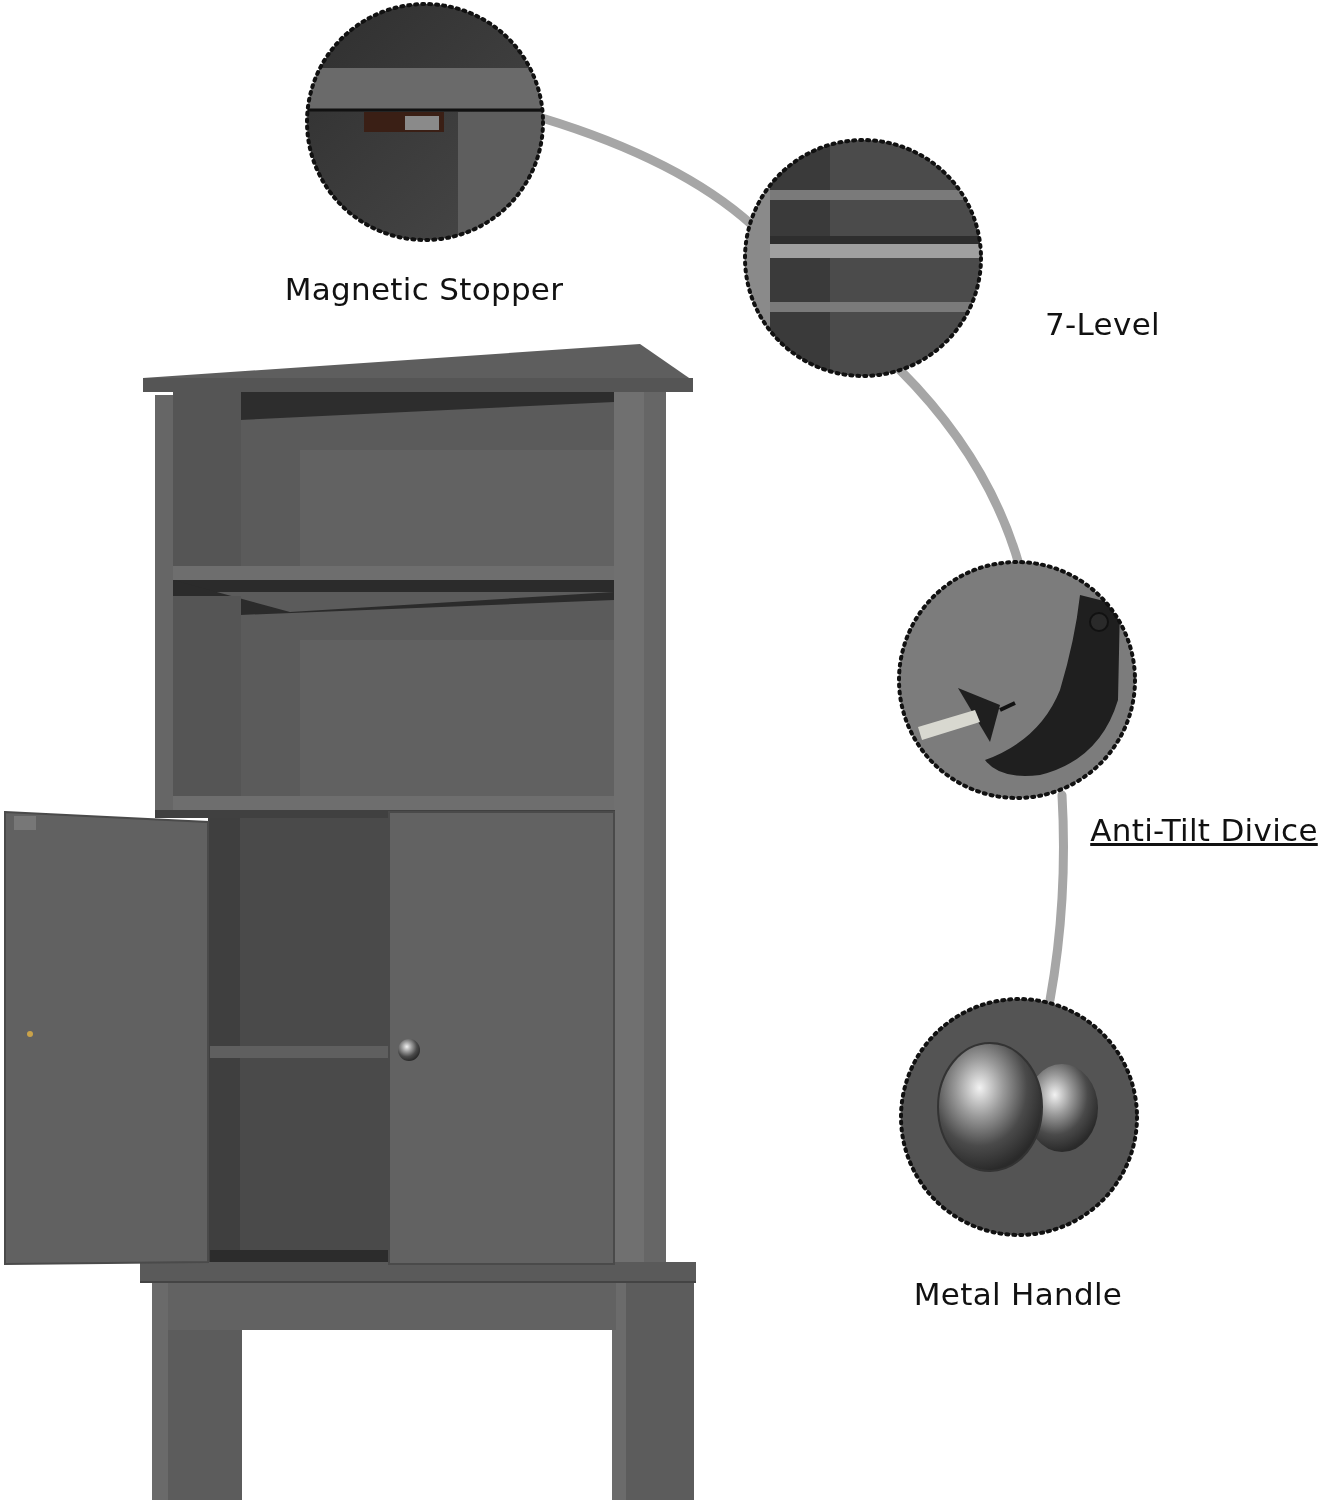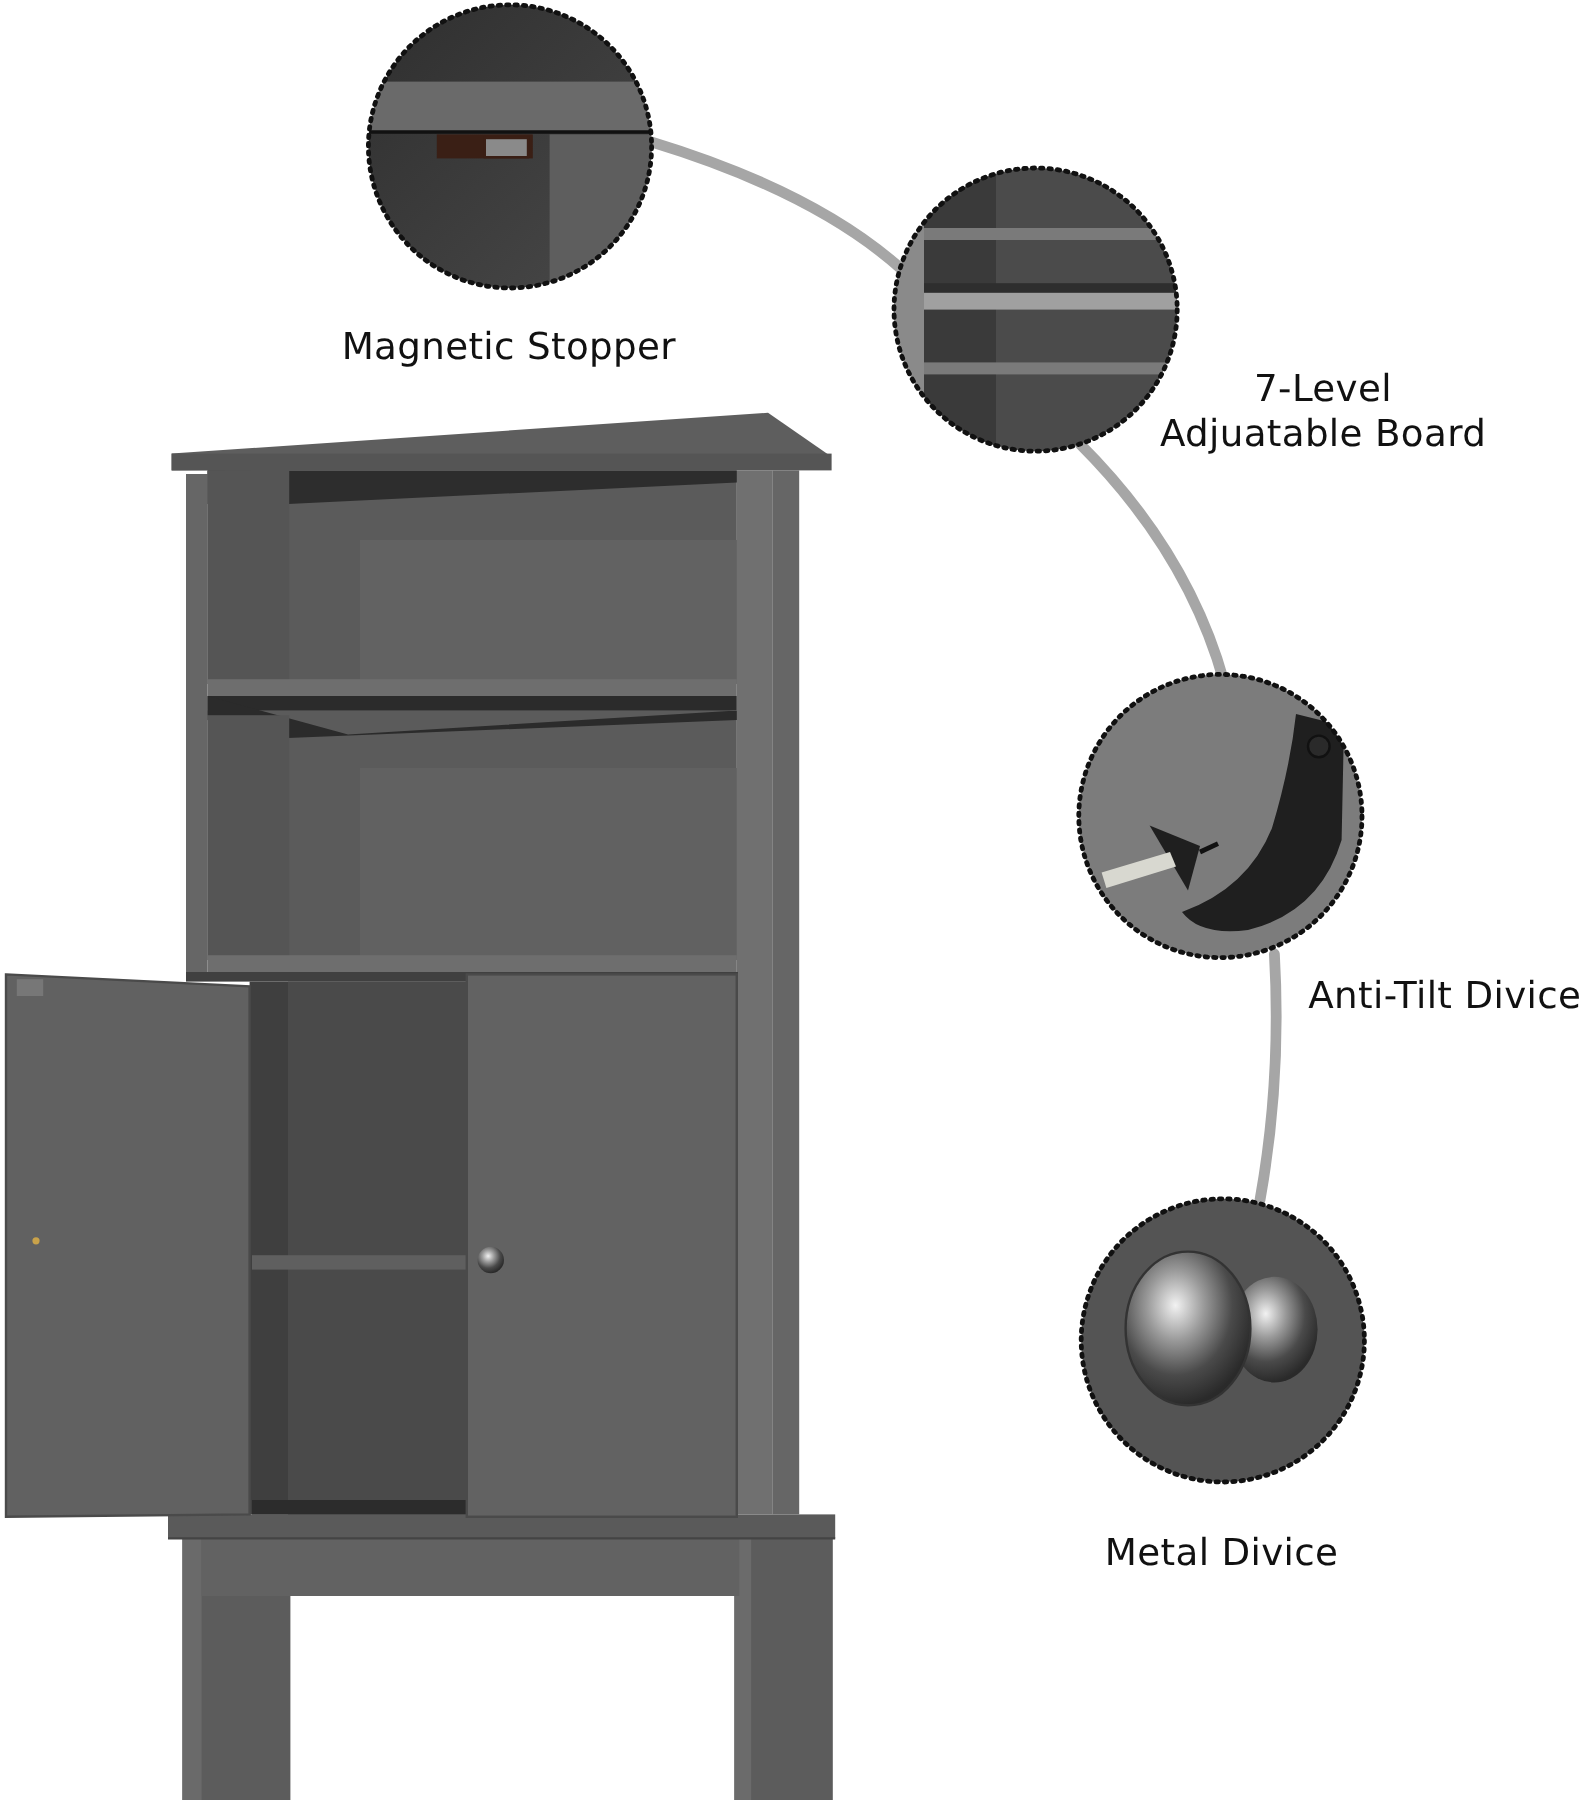--- a/index.html
+++ b/index.html
@@ -138,19 +138,18 @@
         <ellipse cx="990" cy="1107" rx="52" ry="64" fill="url(#knobG)" stroke="#333" stroke-width="2"></ellipse>
       </g>
       <circle cx="1019" cy="1117" r="118" fill="none" stroke="#111" stroke-width="4" stroke-dasharray="2 5" stroke-linecap="round"></circle>
     </g>
   </svg>
 
   <div class="label" style="left:278px; top:270px; width:292px;">Magnetic Stopper</div>
 
   <div class="label" style="left:955px; top:305px; width:295px;">
     <div>7-Level</div>
-    <div>Adjuatable Board</div>
   </div>
 
-  <div class="label" style="left:1082px; top:811px; width:244px;">Anti-Tilt Divice</div>
+  <div class="label" style="left:1082px; top:811px; width:244px;text-decoration:underline;">Anti-Tilt Divice</div>
 
-  <div class="label" style="left:900px; top:1275px; width:236px;">Metal Divice</div>
+  <div class="label" style="left:900px; top:1275px; width:236px;">Metal Handle</div>
 </div>
 
 </body></html>

